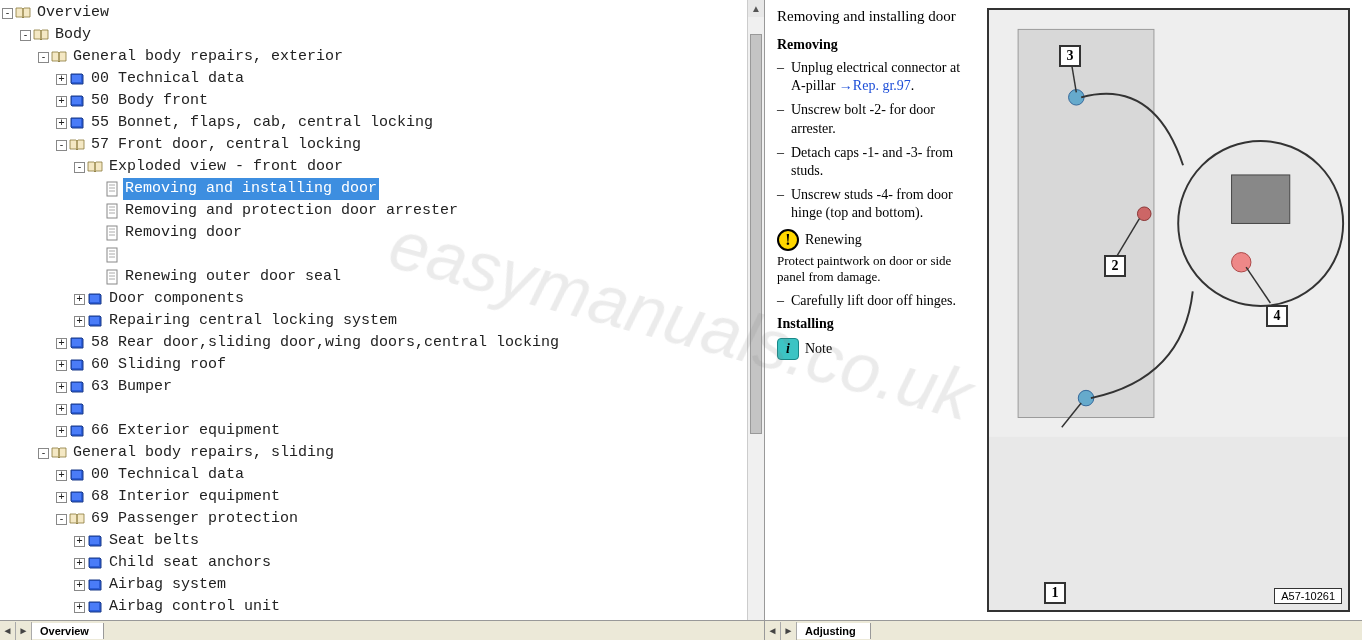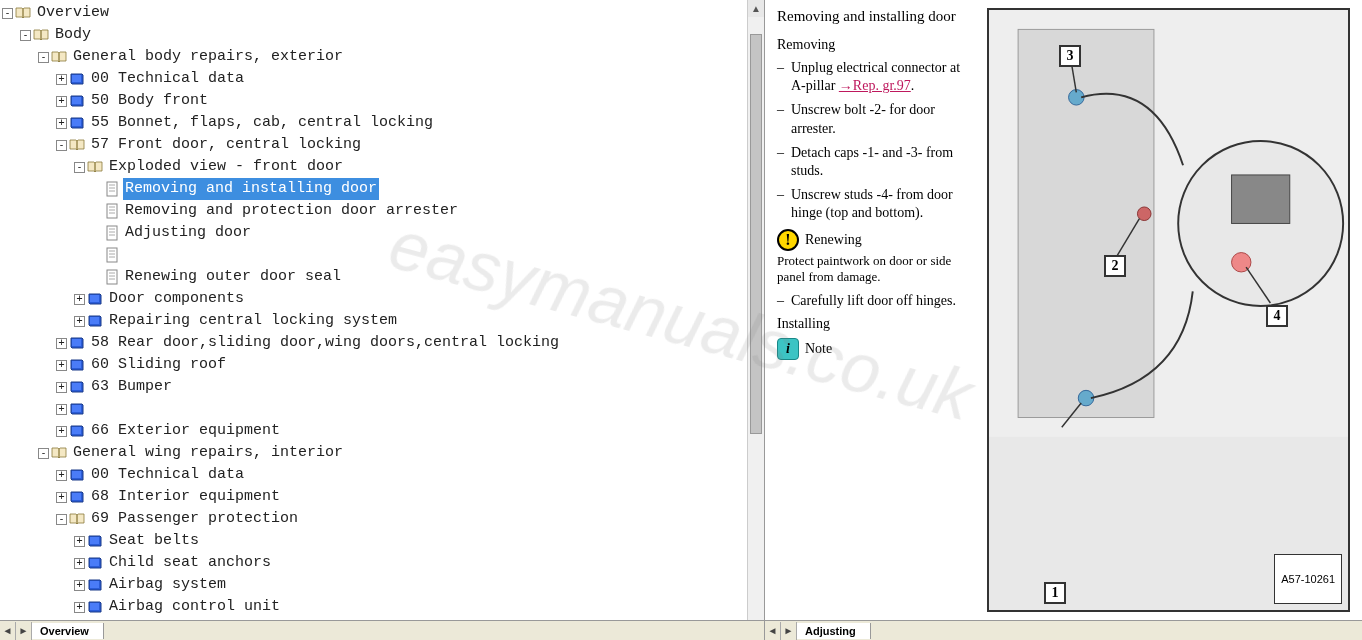--- a/index.html
+++ b/index.html
@@ -22,33 +22,33 @@
 .scrollbar { width: 17px; background: #f0f0f0; border-left: 1px solid #ccc; position: absolute; right: 0; top: 0; bottom: 20px; }
 .scroll-thumb { background: #c4c4c4; border: 1px solid #999; margin: 17px 2px 0; height: 400px; }
 .scroll-arrow { height: 17px; display: flex; align-items: center; justify-content: center; font-size: 10px; color: #555; background: #e8e8e8; }
 .tab-bar { height: 20px; display: flex; align-items: center; border-top: 1px solid #999; background: #ece9d8; }
 .tab-nav { width: 16px; height: 18px; display: flex; align-items: center; justify-content: center; font-size: 10px; color: #444; border-right: 1px solid #aaa; cursor: pointer; }
 .tab { padding: 2px 14px 2px 8px; font-size: 11px; font-weight: bold; background: #fff; border-right: 1px solid #999; position: relative; cursor: pointer; }
 .tab::after { content: ""; position: absolute; right: -8px; top: 0; width: 0; height: 0; }
 .content { flex: 1; padding: 8px 12px; overflow: hidden; display: flex; gap: 10px; font-family: Georgia, serif; font-size: 14px; }
 .content-text { width: 200px; }
 .content-text h3 { font-size: 15px; font-weight: normal; margin-bottom: 12px; }
-.content-text h4 { font-size: 14px; font-weight: normal; margin-bottom: 6px; }
+.content-text h4 { font-size: 14px; font-weight: bold; margin-bottom: 6px; }
 .step { display: flex; margin-bottom: 6px; line-height: 1.3; }
 .step-dash { width: 14px; flex-shrink: 0; }
 .step-text { flex: 1; }
-.link { color: #be185d; text-decoration: underline; cursor: pointer; }
+.link { color: #1d4ed8; cursor: pointer; }
 .caution-box { display: flex; align-items: center; gap: 6px; margin: 6px 0 2px; }
 .caution-icon { width: 22px; height: 22px; border-radius: 50%; background: #ffd700; border: 2px solid #000; display: flex; align-items: center; justify-content: center; font-weight: bold; font-size: 16px; }
 .caution-text { font-size: 13px; margin-bottom: 6px; line-height: 1.3; }
 .note-box { display: flex; align-items: center; gap: 6px; margin: 6px 0 2px; }
 .note-icon { width: 22px; height: 22px; border-radius: 4px; background: #3cc4c4; border: 1px solid #1a8888; display: flex; align-items: center; justify-content: center; font-style: italic; font-weight: bold; font-family: Georgia, serif; font-size: 14px; }
 .diagram { flex: 1; border: 2px solid #333; background: #e8e8e8; position: relative; min-height: 430px; }
 .diagram-callout { position: absolute; width: 22px; height: 22px; background: #fff; border: 2px solid #333; display: flex; align-items: center; justify-content: center; font-weight: bold; font-size: 14px; }
-.diagram-ref { position: absolute; bottom: 6px; right: 6px; background: #fff; border: 1px solid #333; padding: 18px 6px; font-size: 11px; font-family: Arial; }
+.diagram-ref { position: absolute; bottom: 6px; right: 6px; background: #fff; border: 1px solid #333; padding: 1px 6px; font-size: 11px; font-family: Arial; }
 .watermark { position: absolute; top: 50%; left: 50%; transform: translate(-50%, -50%) rotate(15deg); font-size: 70px; color: rgba(120,120,120,0.15); font-family: Arial; font-style: italic; pointer-events: none; white-space: nowrap; z-index: 100; }
 .diagram-lines { position: absolute; inset: 0; }
 </style>
 </head>
 <body>
 
 <div class="main">
   <div class="left-pane">
     <div class="tree-container">
 
@@ -187,21 +187,21 @@
           <span class="indent"></span>
         <span class="toggle-spacer"></span>
         <span class="page-icon">
             <svg viewBox="0 0 14 16">
               <rect x="2" y="1" width="10" height="14" fill="#fff" stroke="#888"></rect>
               <line x1="4" y1="4" x2="10" y2="4" stroke="#aaa"></line>
               <line x1="4" y1="7" x2="10" y2="7" stroke="#aaa"></line>
               <line x1="4" y1="10" x2="10" y2="10" stroke="#aaa"></line>
             </svg>
           </span>
-        <span class="tree-label">Adjusting door</span>
+        <span class="tree-label">Removing door</span>
       </div>
       <div class="tree-row">
         <span class="indent"></span>
           <span class="indent"></span>
           <span class="indent"></span>
           <span class="indent"></span>
           <span class="indent"></span>
         <span class="toggle-spacer"></span>
         <span class="page-icon">
             <svg viewBox="0 0 14 16">
@@ -310,21 +310,21 @@
 
       <div class="tree-row">
         <span class="indent"></span>
           <span class="indent"></span>
         <span class="toggle">-</span>
         <span class="book-icon">
             <svg viewBox="0 0 16 14">
               <path d="M1 2 L7 2 L8 3 L8 12 L7 11 L1 11 Z M15 2 L9 2 L8 3 L8 12 L9 11 L15 11 Z" fill="#f4e8c4" stroke="#8a7a3a" stroke-width="0.8"></path>
             </svg>
           </span>
-        <span class="tree-label">General wing repairs, interior</span>
+        <span class="tree-label">General body repairs, sliding</span>
       </div>
       <div class="tree-row">
         <span class="indent"></span>
           <span class="indent"></span>
           <span class="indent"></span>
         <span class="toggle">+</span>
         <span class="blue-book"><svg viewBox="0 0 16 14">
               <path d="M2 2 L13 2 L14 3 L14 12 L3 12 L2 11 Z" fill="#2a5cd8" stroke="#1a3a88"></path>
               <path d="M3 3 L12 3 L12 10 L3 10 Z" fill="#4a7cf8"></path>
             </svg></span>

